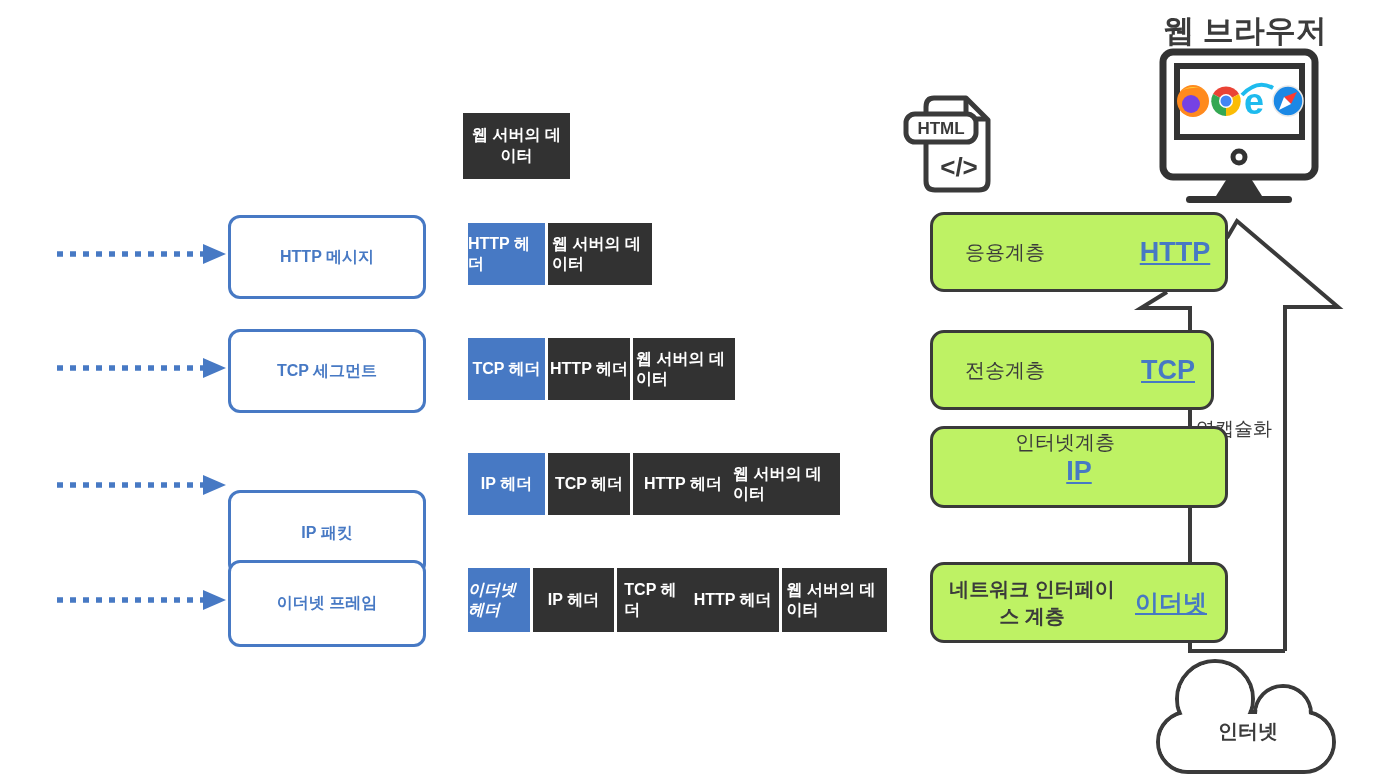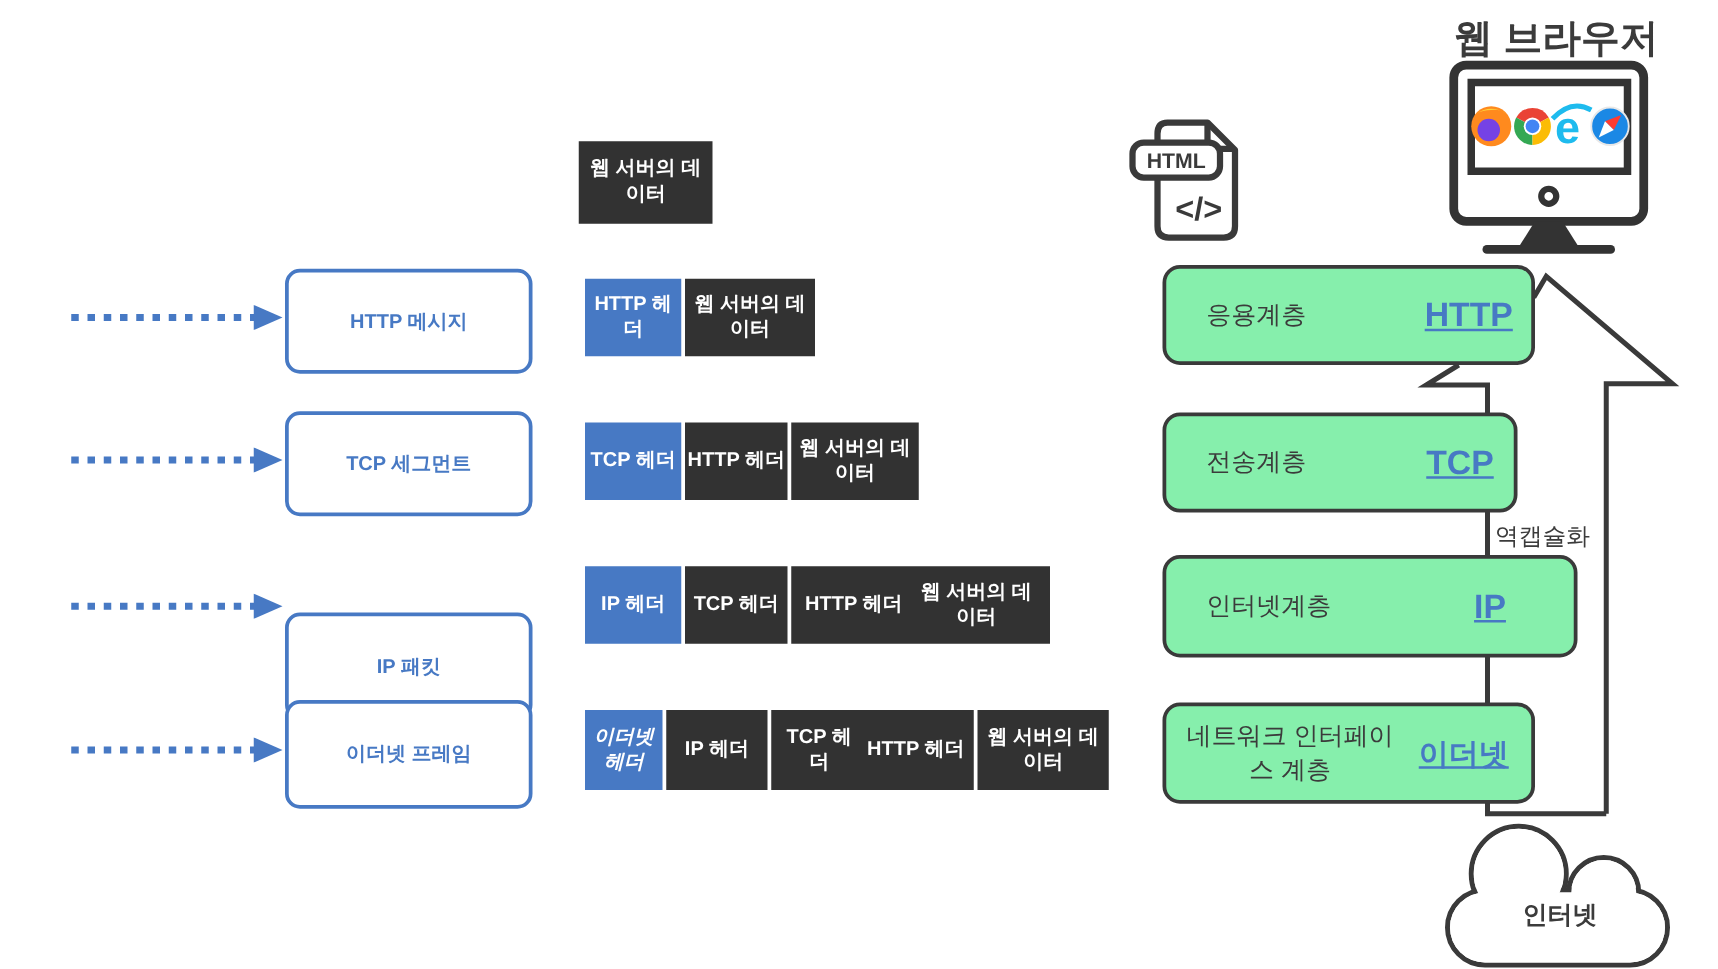--- a/index.html
+++ b/index.html
@@ -9,35 +9,35 @@
   svg{position:absolute;left:0;top:0;z-index:1;}
   .layer2{z-index:2;}
 
   
   .unit-box{border:3px solid #4779c4;border-radius:12px;background:#fff;
             color:#4779c4;font-weight:bold;font-size:16px;
             display:flex;align-items:center;justify-content:center;text-align:center;}
 
   
   .pdu-row{display:flex;gap:3px;}
-  .seg{color:#fff;font-weight:bold;font-size:16px;line-height:1.25;text-align:center;
+  .seg{color:#fff;font-weight:bold;font-size:16px;line-height:1.25;text-align:left;
        display:flex;align-items:center;justify-content:space-evenly;}
   .seg-blue{background:#4779c4;}
   .seg-dark{background:#323232;}
   .seg .lbl{display:block;max-width:96px;}
 
   .data-block{background:#323232;color:#fff;font-weight:bold;font-size:16px;line-height:1.3;
               display:flex;align-items:center;justify-content:center;text-align:center;}
   .data-block .lbl{max-width:90px;}
 
   
-  .layer-box{border:3.5px solid #3a3a3a;border-radius:14px;background:#86efac;
+  .layer-box{border:3.5px solid #3a3a3a;border-radius:14px;background:#bef264;
              display:flex;align-items:center;box-sizing:border-box;}
   .layer-name{color:#3b3b3b;font-size:20px;line-height:1.35;padding-left:32px;width:160px;}
-  .layer-name.center{text-align:center;padding-left:14px;}
+  .layer-name.center{text-align:center;padding-left:14px;font-weight:bold;}
   .layer-proto{color:#4779c4;font-weight:bold;font-size:27px;flex:1;text-align:center;text-decoration:underline;}
   .layer-proto.small{font-size:24px;}
 
   .page-title{color:#3b3b3b;font-size:31px;font-weight:600;text-align:center;}
   .decap-label{color:#3b3b3b;font-size:19px;}
 </style>
 </head>
 <body>
 
 <svg width="1374" height="775" viewBox="0 0 1374 775">
@@ -188,20 +188,20 @@
 </div>
 
 <div class="abs layer2 layer-box" style="left:930px;top:212px;width:298px;height:80px;">
   <span class="layer-name">응용계층</span>
   <span class="layer-proto">HTTP</span>
 </div>
 <div class="abs layer2 layer-box" style="left:930px;top:330px;width:284px;height:80px;">
   <span class="layer-name">전송계층</span>
   <span class="layer-proto">TCP</span>
 </div>
-<div class="abs layer2 layer-box" style="left:930px;top:444px;width:332px;height:82px;">
+<div class="abs layer2 layer-box" style="left:930px;top:426px;width:298px;height:82px;flex-direction:column;">
   <span class="layer-name">인터넷계층</span>
   <span class="layer-proto">IP</span>
 </div>
 <div class="abs layer2 layer-box" style="left:930px;top:562px;width:298px;height:81px;">
   <span class="layer-name center" style="width:170px;">네트워크 인터페이스 계층</span>
   <span class="layer-proto small">이더넷</span>
 </div>
 
 </body></html>

